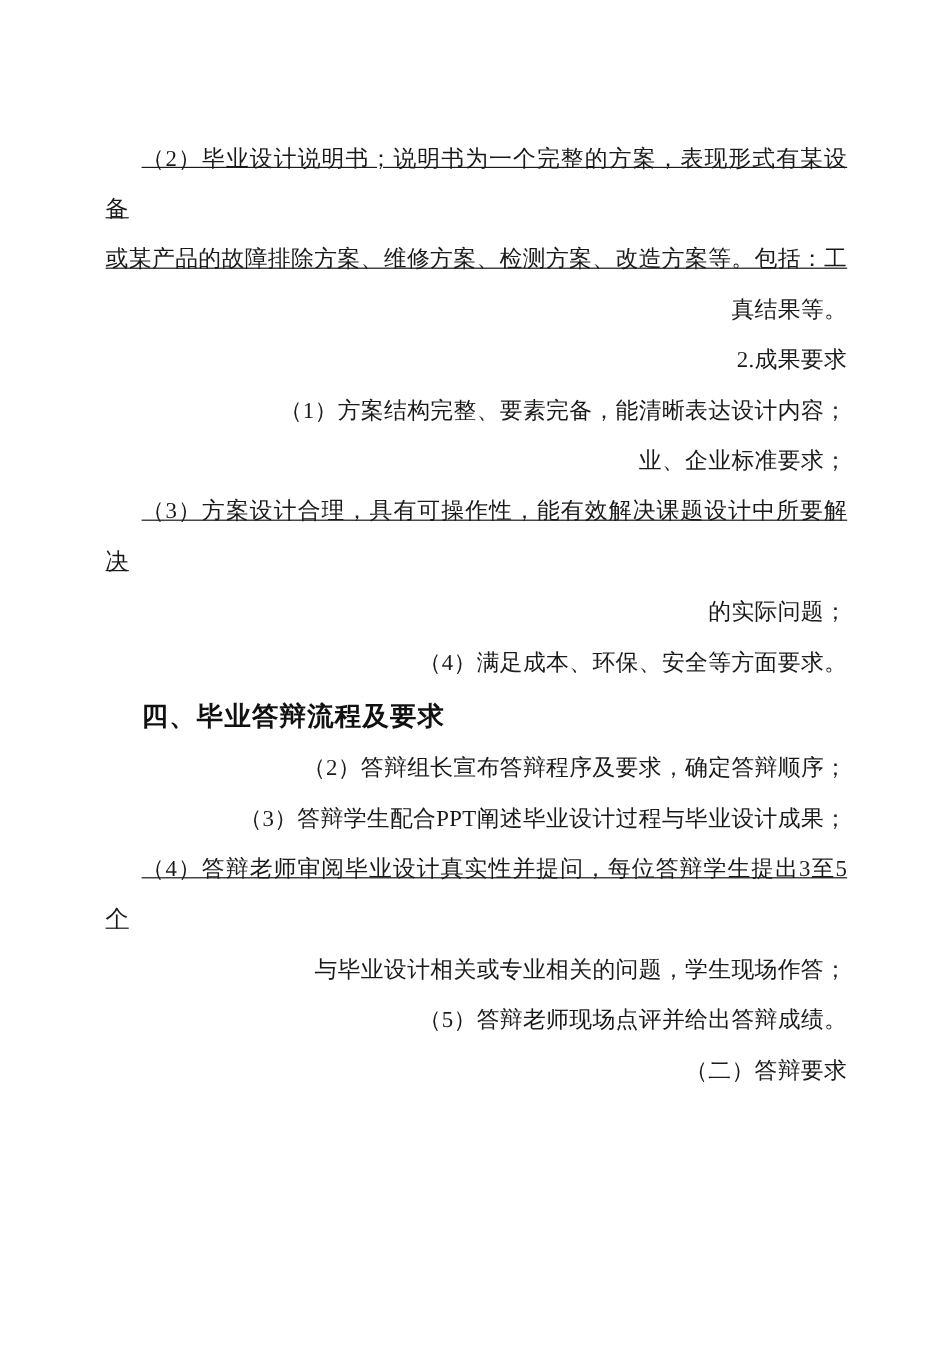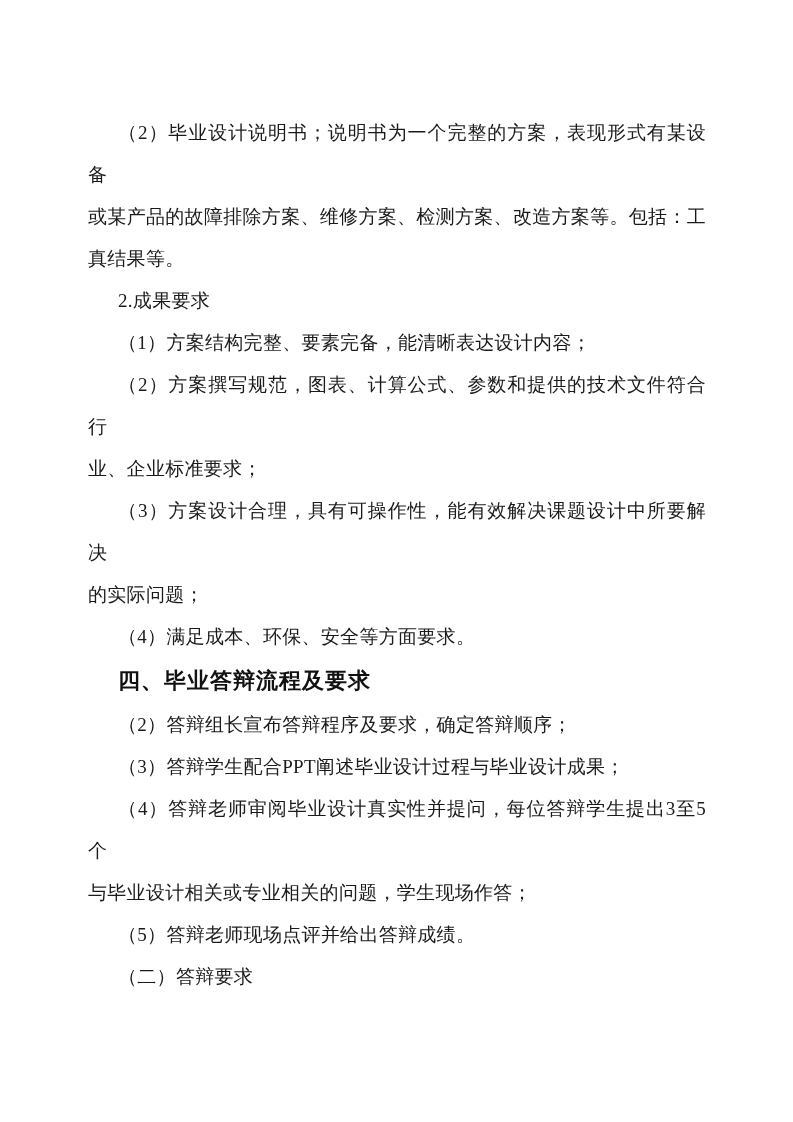--- a/index.html
+++ b/index.html
@@ -20,29 +20,30 @@
     top: 112px;
     width: 618px;
   }
   .line {
     margin: 0;
     padding: 0;
     font-family: "Liberation Serif", "DejaVu Serif", serif;
     font-size: 19px;
     line-height: 42px;
     color: #1a1a1a;
-    text-align: left;
+    text-align: right;
     letter-spacing: 0.3px;
   }
   .indent {
     text-indent: 30px;
   }
   .full {
     text-align: justify;
     text-align-last: justify;
+    text-decoration: underline;
   }
   .heading {
     font-family: "Liberation Sans", "DejaVu Sans", sans-serif;
     font-weight: 700;
     font-size: 22px;
     line-height: 46px;
     letter-spacing: 1px;
     color: #111111;
     text-align: right;
     text-align-last: left;
@@ -52,21 +53,20 @@
 <body>
 
 <div class="page">
   <div class="text-area">
 
     <p class="line indent full">（2）毕业设计说明书；说明书为一个完整的方案，表现形式有某设备</p>
     <p class="line full">或某产品的故障排除方案、维修方案、检测方案、改造方案等。包括：工</p>
     <p class="line">真结果等。</p>
     <p class="line indent">2.成果要求</p>
     <p class="line indent">（1）方案结构完整、要素完备，能清晰表达设计内容；</p>
-    <p class="line indent full">（2）方案撰写规范，图表、计算公式、参数和提供的技术文件符合行</p>
     <p class="line">业、企业标准要求；</p>
     <p class="line indent full">（3）方案设计合理，具有可操作性，能有效解决课题设计中所要解决</p>
     <p class="line">的实际问题；</p>
     <p class="line indent">（4）满足成本、环保、安全等方面要求。</p>
 
     <h2 class="line heading indent">四、毕业答辩流程及要求</h2>
 
     <p class="line indent">（2）答辩组长宣布答辩程序及要求，确定答辩顺序；</p>
     <p class="line indent">（3）答辩学生配合PPT阐述毕业设计过程与毕业设计成果；</p>
     <p class="line indent full">（4）答辩老师审阅毕业设计真实性并提问，每位答辩学生提出3至5个</p>

